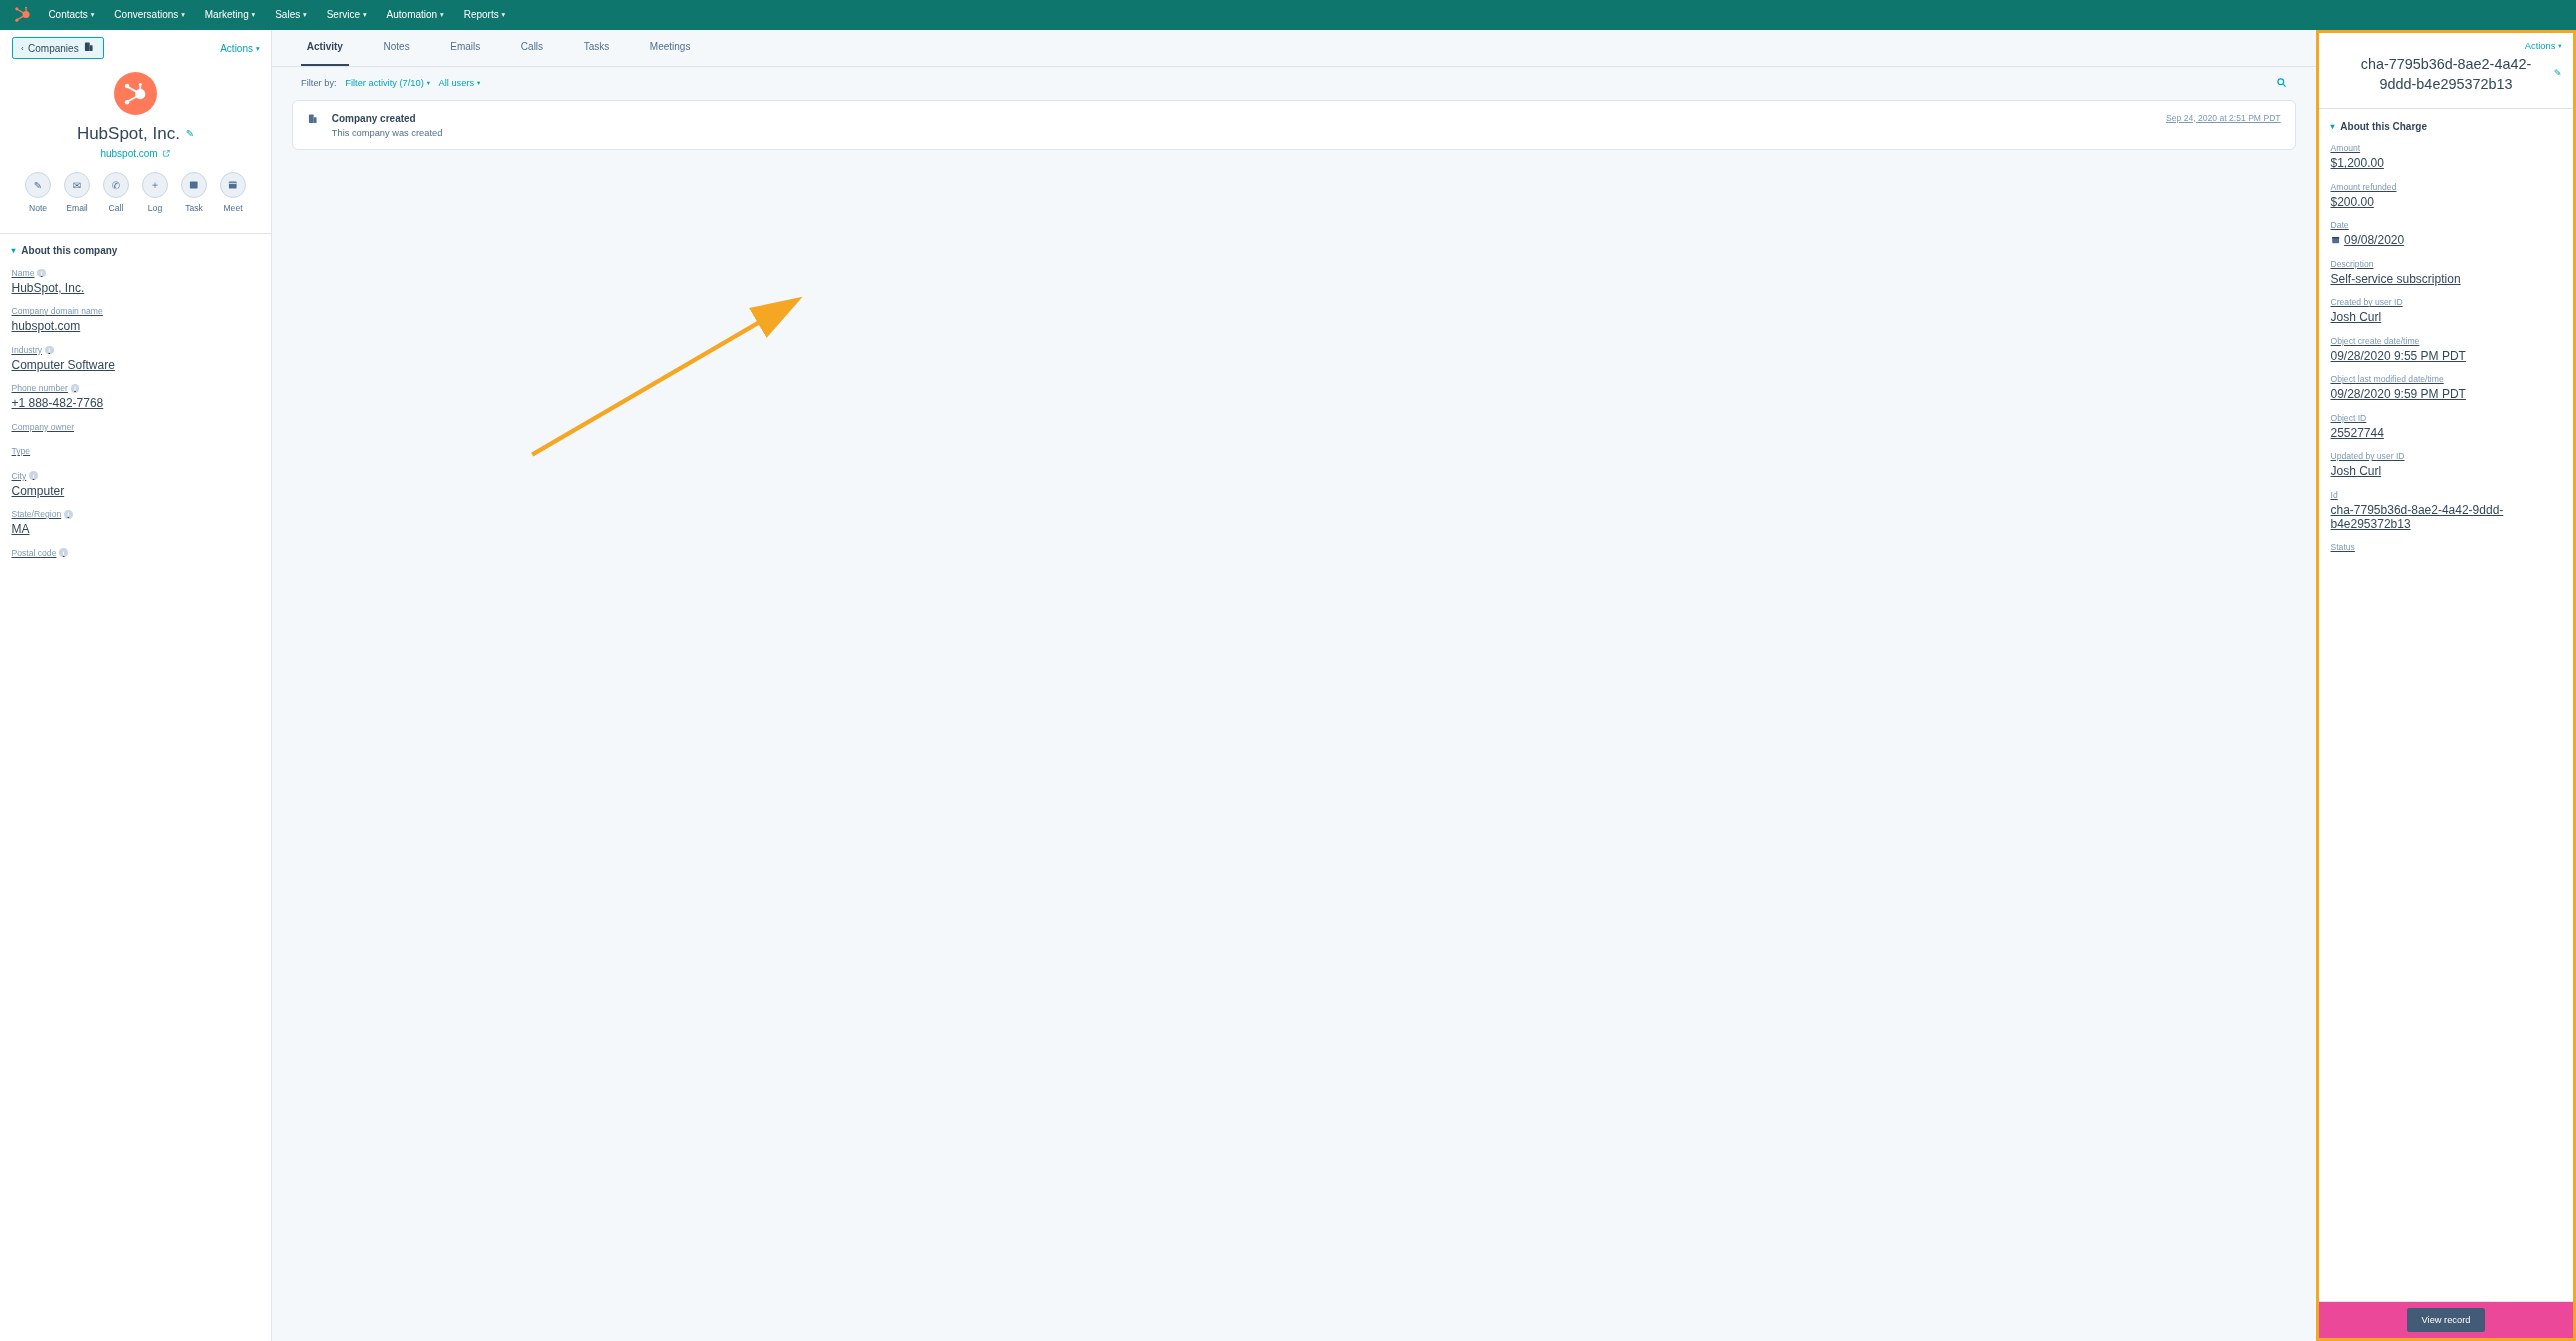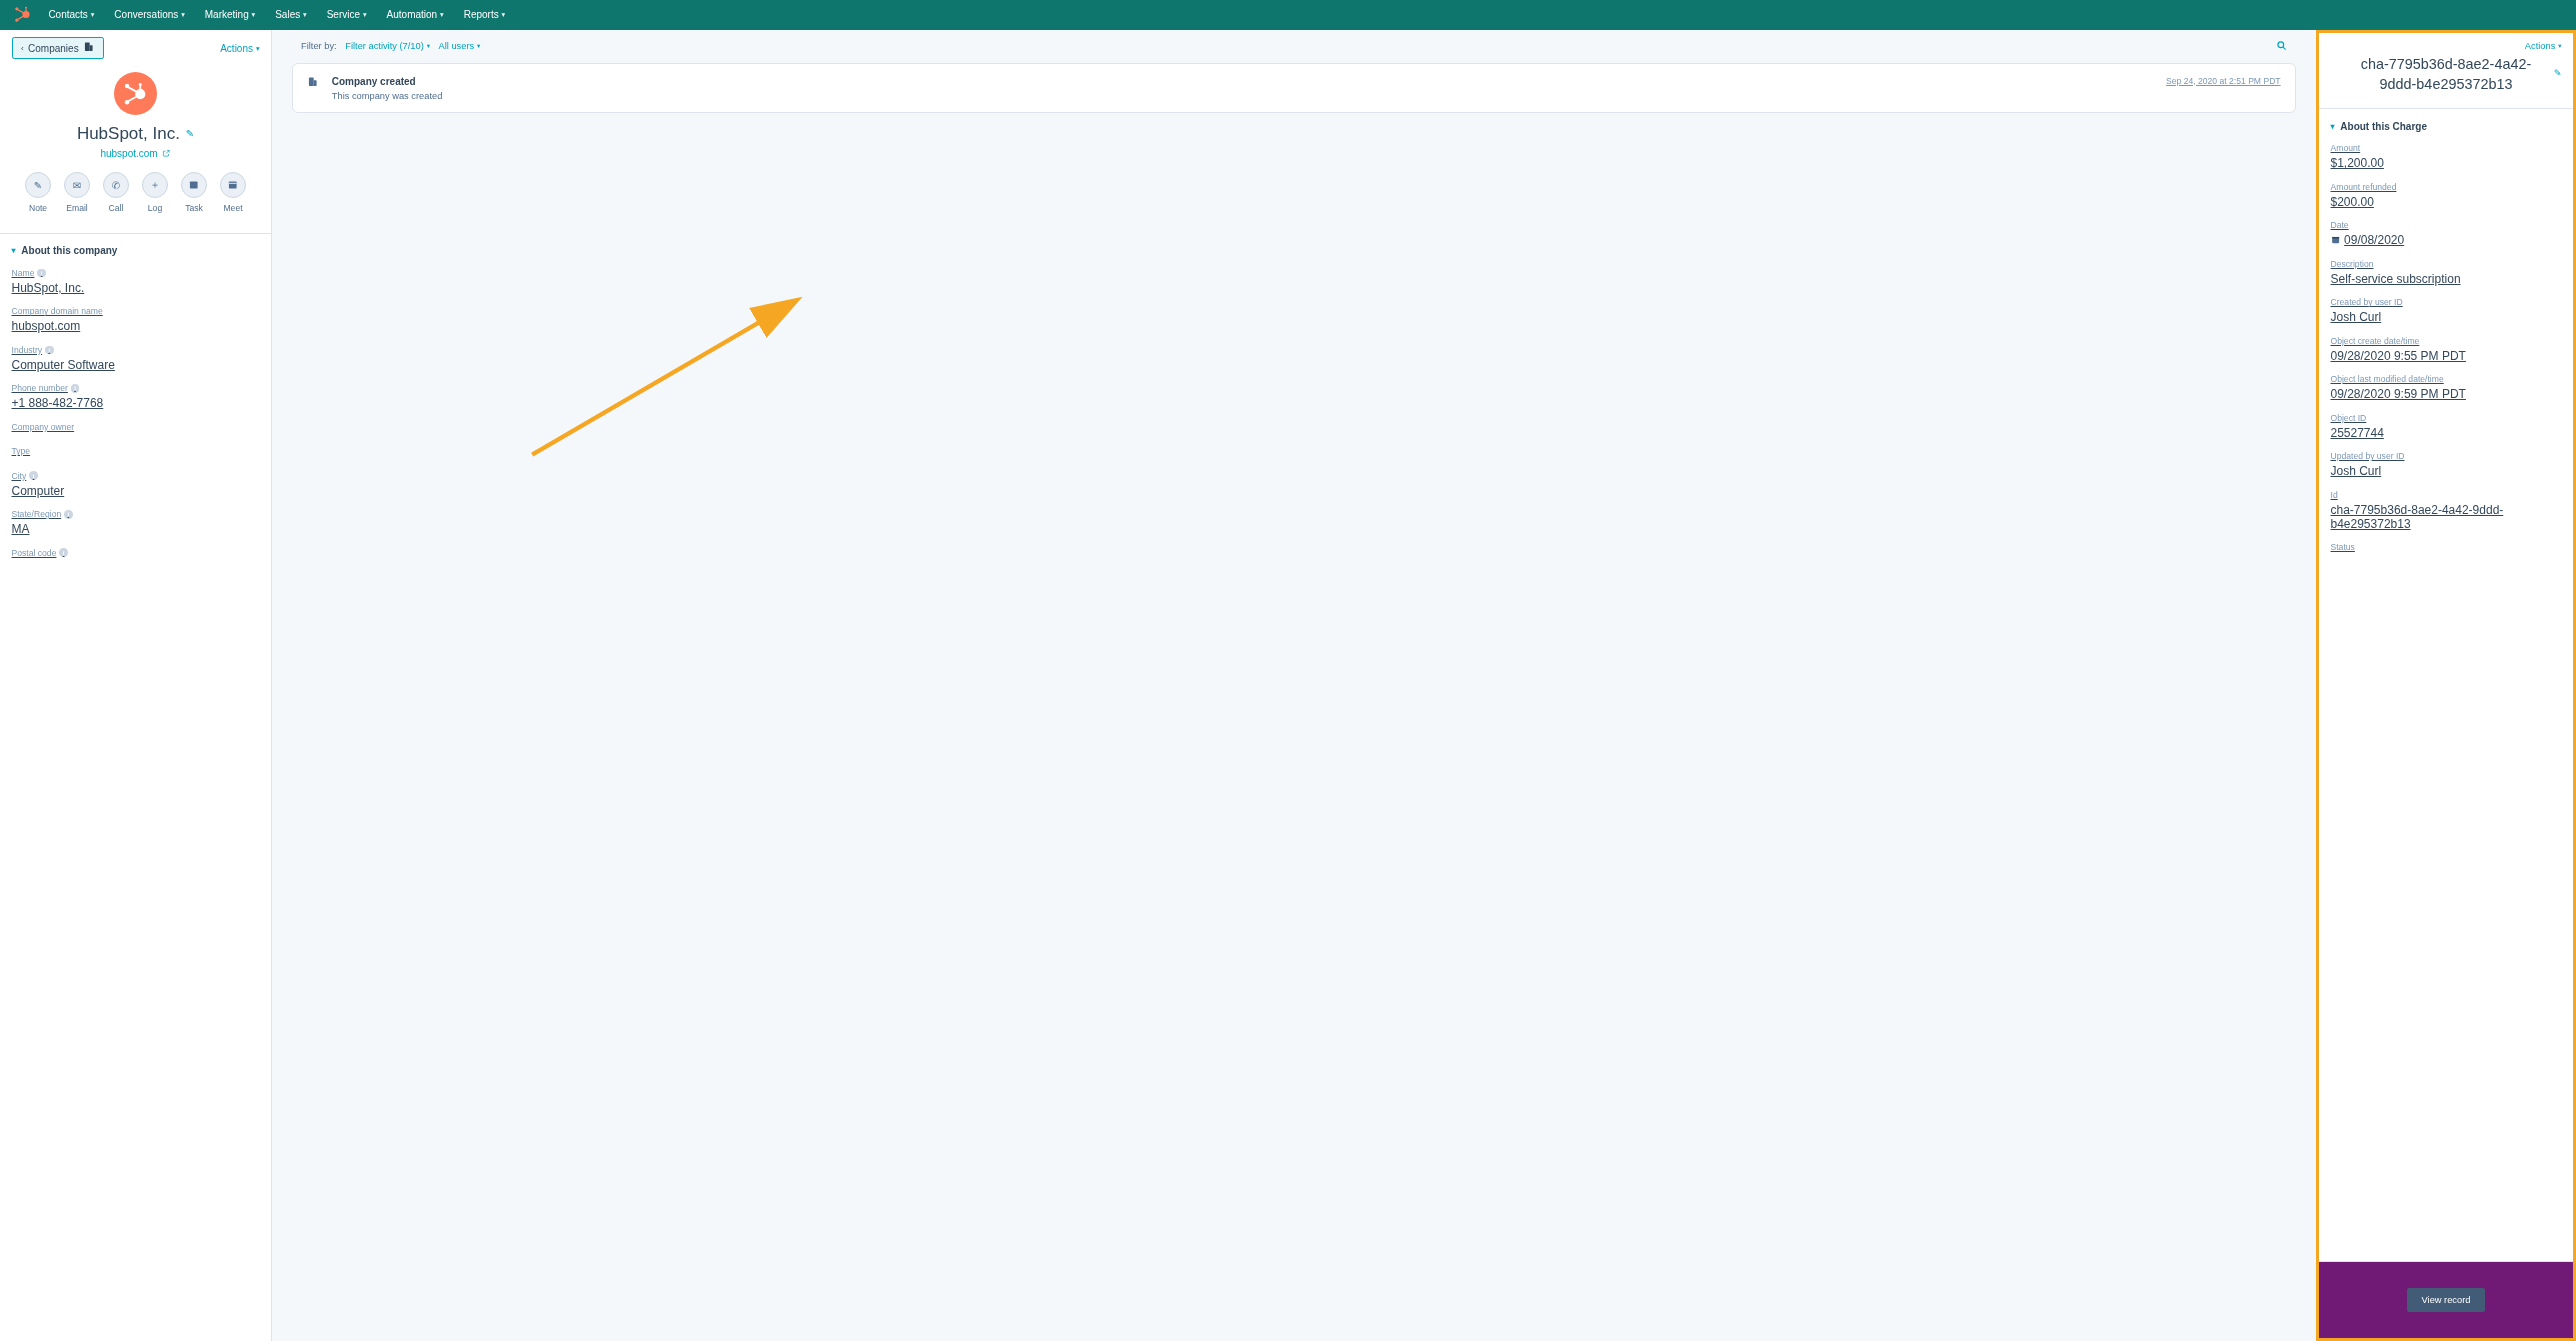--- a/index.html
+++ b/index.html
@@ -57,21 +57,21 @@
 .right-header { padding: 7.2px 11.5px 11.5px; border-bottom: 0.7px solid #dfe3eb; }
 .right .actions { text-align: right; }
 .right .actions .link { color: #00a4bd; font-size: 9.3px; cursor: pointer; display: inline-flex; align-items: center; gap: 2.9px; }
 .right .title { font-size: 14.4px; color: #33475b; text-align: center; padding: 2.9px 21.6px; font-weight: 400; line-height: 1.4; position: relative; }
 .right .title .edit { position: absolute; right: 0; top: 50%; transform: translateY(-50%); color: #00a4bd; cursor: pointer; font-size: 9.3px; }
 
 .right-body { padding: 0 11.5px; overflow-y: auto; flex: 1; }
 .right .section-hdr { padding-left: 0; }
 .right .prop { padding-left: 0; padding-right: 0; }
 
-.right-footer { padding: 26px; text-align: center; border-top: 0.7px solid #dfe3eb; background: #701a75; }
+.right-footer { padding: 6px; text-align: center; border-top: 0.7px solid #dfe3eb; background: #ec4899; }
 .view-btn { background: #425b76; color: #fff; border: none; padding: 7.2px 14.4px; border-radius: 2.2px; font-size: 9.3px; cursor: pointer; }
 
 .arrow-overlay { position: absolute; left: 525px; top: 259px; pointer-events: none; z-index: 5; }
 svg.icon-svg { width: 11.5px; height: 11.5px; fill: currentColor; }
 </style>
 </head>
 <body>
 
 <div class="topnav">
   <span class="logo">
@@ -267,20 +267,28 @@
           <div class="lab">
             <span>Postal code</span>
             <span class="info-dot">i</span>
           </div>
           <div class="val"></div>
         </div>
       </div>
   </div>
 
   <div class="center">
+    <div class="tabs">
+      <div class="tab active">Activity</div>
+      <div class="tab">Notes</div>
+      <div class="tab">Emails</div>
+      <div class="tab">Calls</div>
+      <div class="tab">Tasks</div>
+      <div class="tab">Meetings</div>
+    </div>
 
     <div class="filter-row">
       <span class="lbl">Filter by:</span>
       <span class="filter-link">
           <span>Filter activity (7/10)</span> 
           <span style="font-size:6.5px">▾</span>
         </span>
       <span class="filter-link">
           <span>All users</span> 
           <span style="font-size:6.5px">▾</span>

